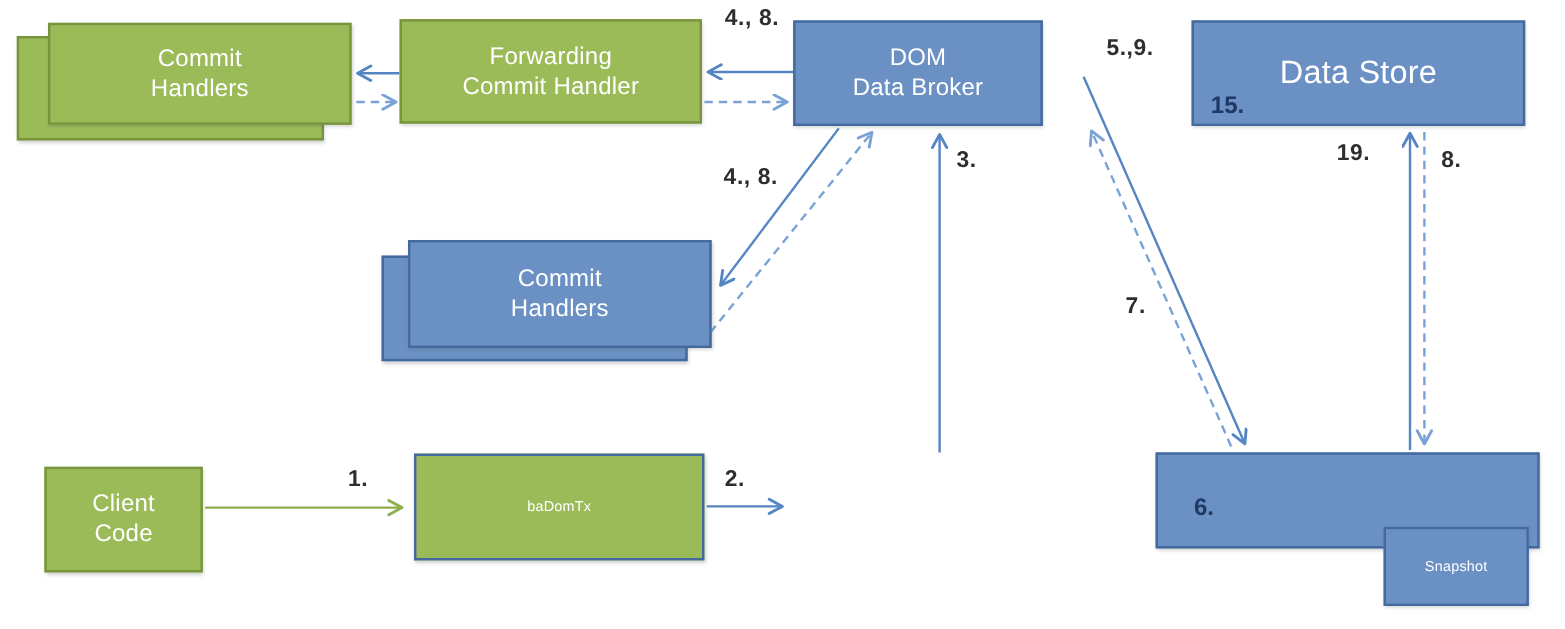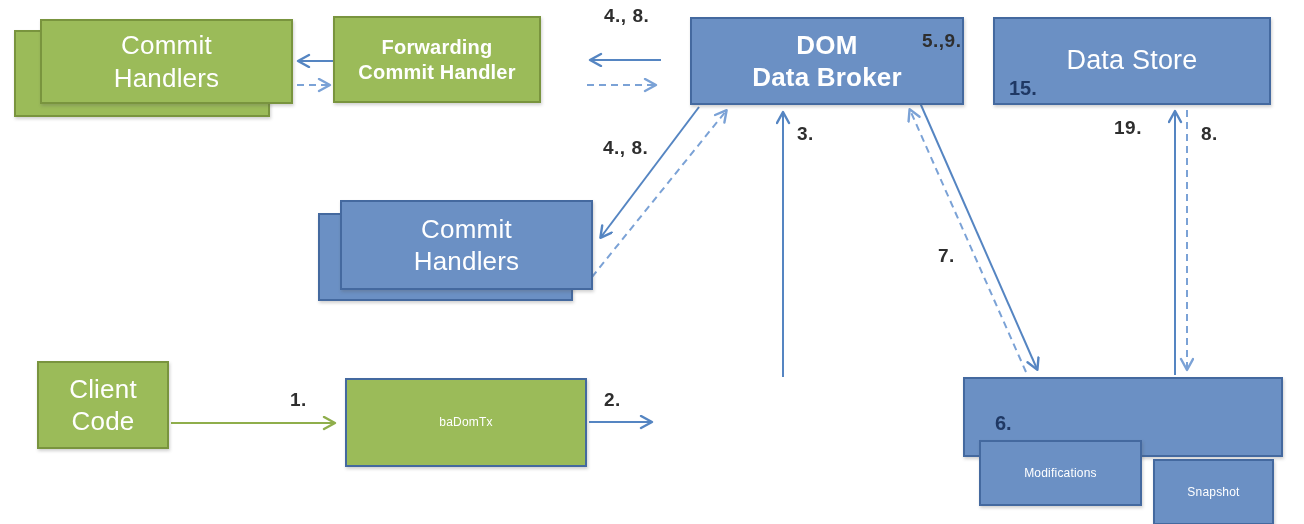--- a/index.html
+++ b/index.html
@@ -16,21 +16,21 @@
   #arrows{position:absolute; left:0; top:0; width:1304px; height:524px;}
   .box{
     position:absolute; box-sizing:border-box;
     display:flex; align-items:center; justify-content:center; text-align:center;
     color:#ffffff; box-shadow:1px 2px 3px rgba(90,90,90,.28);
   }
   .box.green{background:var(--green_fill); border:2px solid var(--green_border);}
   .box.blue{background:var(--blue_fill); border:2px solid var(--blue_border);}
   .box.green-blueborder{background:var(--green_fill); border:2px solid var(--blue_border);}
   .box-label{white-space:pre-line; line-height:1.25; letter-spacing:.2px;}
-  .fs26{font-size:26px;} .fs28{font-size:27px;} .fs20{font-size:20px;}
+  .fs26{font-size:20px;} .fs28{font-size:27px;} .fs20{font-size:20px;}
   .fs18{font-size:12px;} .fs29{font-size:29px;}
   .step-label{
     position:absolute; color:var(--label_dark); font-weight:700; font-size:19px;
     line-height:1; letter-spacing:.5px;text-align:right;
   }
   .corner-label{
     position:absolute; color:var(--label_navy); font-weight:700; font-size:20px; line-height:1;
   }
   line.solid{stroke:var(--arrow_blue); stroke-width:2;}
   line.dashed{stroke:var(--arrow_blue_light); stroke-width:2; stroke-dasharray:7 5;}
@@ -78,58 +78,55 @@
     <line class="solid" x1="1175" y1="375" x2="1175" y2="112" marker-end="url(#mh-blue)"></line>
     <line class="dashed" x1="1187" y1="110" x2="1187" y2="369" marker-end="url(#mh-blue-light)"></line>
   </svg>
 
   <div class="box green" style="left:14px; top:30px; width:256px; height:87px;"></div>
   <div class="box green" style="left:40px; top:19px; width:253px; height:85px;">
     <span class="box-label fs26">Commit
 Handlers</span>
   </div>
 
-  <div class="box green" style="left:333px; top:16px; width:208px; height:87px;font-weight:bold;">
+  <div class="box green" style="left:333px; top:16px; width:252px; height:87px;">
     <span class="box-label fs20">Forwarding
 Commit Handler</span>
   </div>
 
-  <div class="box blue" style="left:690px; top:17px; width:274px; height:88px;font-weight:bold;">
+  <div class="box blue" style="left:661px; top:17px; width:208px; height:88px;">
     <span class="box-label fs26">DOM
 Data Broker</span>
   </div>
 
   <div class="box blue" style="left:993px; top:17px; width:278px; height:88px;">
     <span class="box-label fs28">Data Store</span>
     <span class="corner-label" style="left:14px; bottom:5px;">15.</span>
   </div>
 
   <div class="box blue" style="left:318px; top:213px; width:255px; height:88px;"></div>
   <div class="box blue" style="left:340px; top:200px; width:253px; height:90px;">
     <span class="box-label fs26">Commit
 Handlers</span>
   </div>
 
-  <div class="box green" style="left:37px; top:361px; width:132px; height:88px;">
+  <div class="box green" style="left:37px; top:389px; width:132px; height:88px;">
     <span class="box-label fs26">Client
 Code</span>
   </div>
 
   <div class="box green-blueborder" style="left:345px; top:378px; width:242px; height:89px;">
     <span class="box-label fs18">baDomTx</span>
   </div>
 
 
   <div class="box blue" style="left:963px; top:377px; width:320px; height:80px;">
     <span class="corner-label" style="left:30px; top:34px;">6.</span>
   </div>
-  <div class="box blue" style="left:979px; top:440px; width:163px; height:66px;">
-    <span class="box-label fs18">Modifications</span>
-  </div>
-  <div class="box blue" style="left:1153px; top:439px; width:121px; height:66px;margin-top:20px;">
+  <div class="box blue" style="left:1153px; top:439px; width:121px; height:66px;">
     <span class="box-label fs18">Snapshot</span>
   </div>
 
   <span class="step-label" style="left:290px; top:390px;">1.</span>
   <span class="step-label" style="left:604px; top:390px;">2.</span>
   <span class="step-label" style="left:797px; top:124px;">3.</span>
   <span class="step-label" style="left:604px; top:6px;">4., 8.</span>
   <span class="step-label" style="left:603px; top:138px;">4., 8.</span>
   <span class="step-label" style="left:922px; top:31px;">5.,9.</span>
   <span class="step-label" style="left:938px; top:246px;">7.</span>

